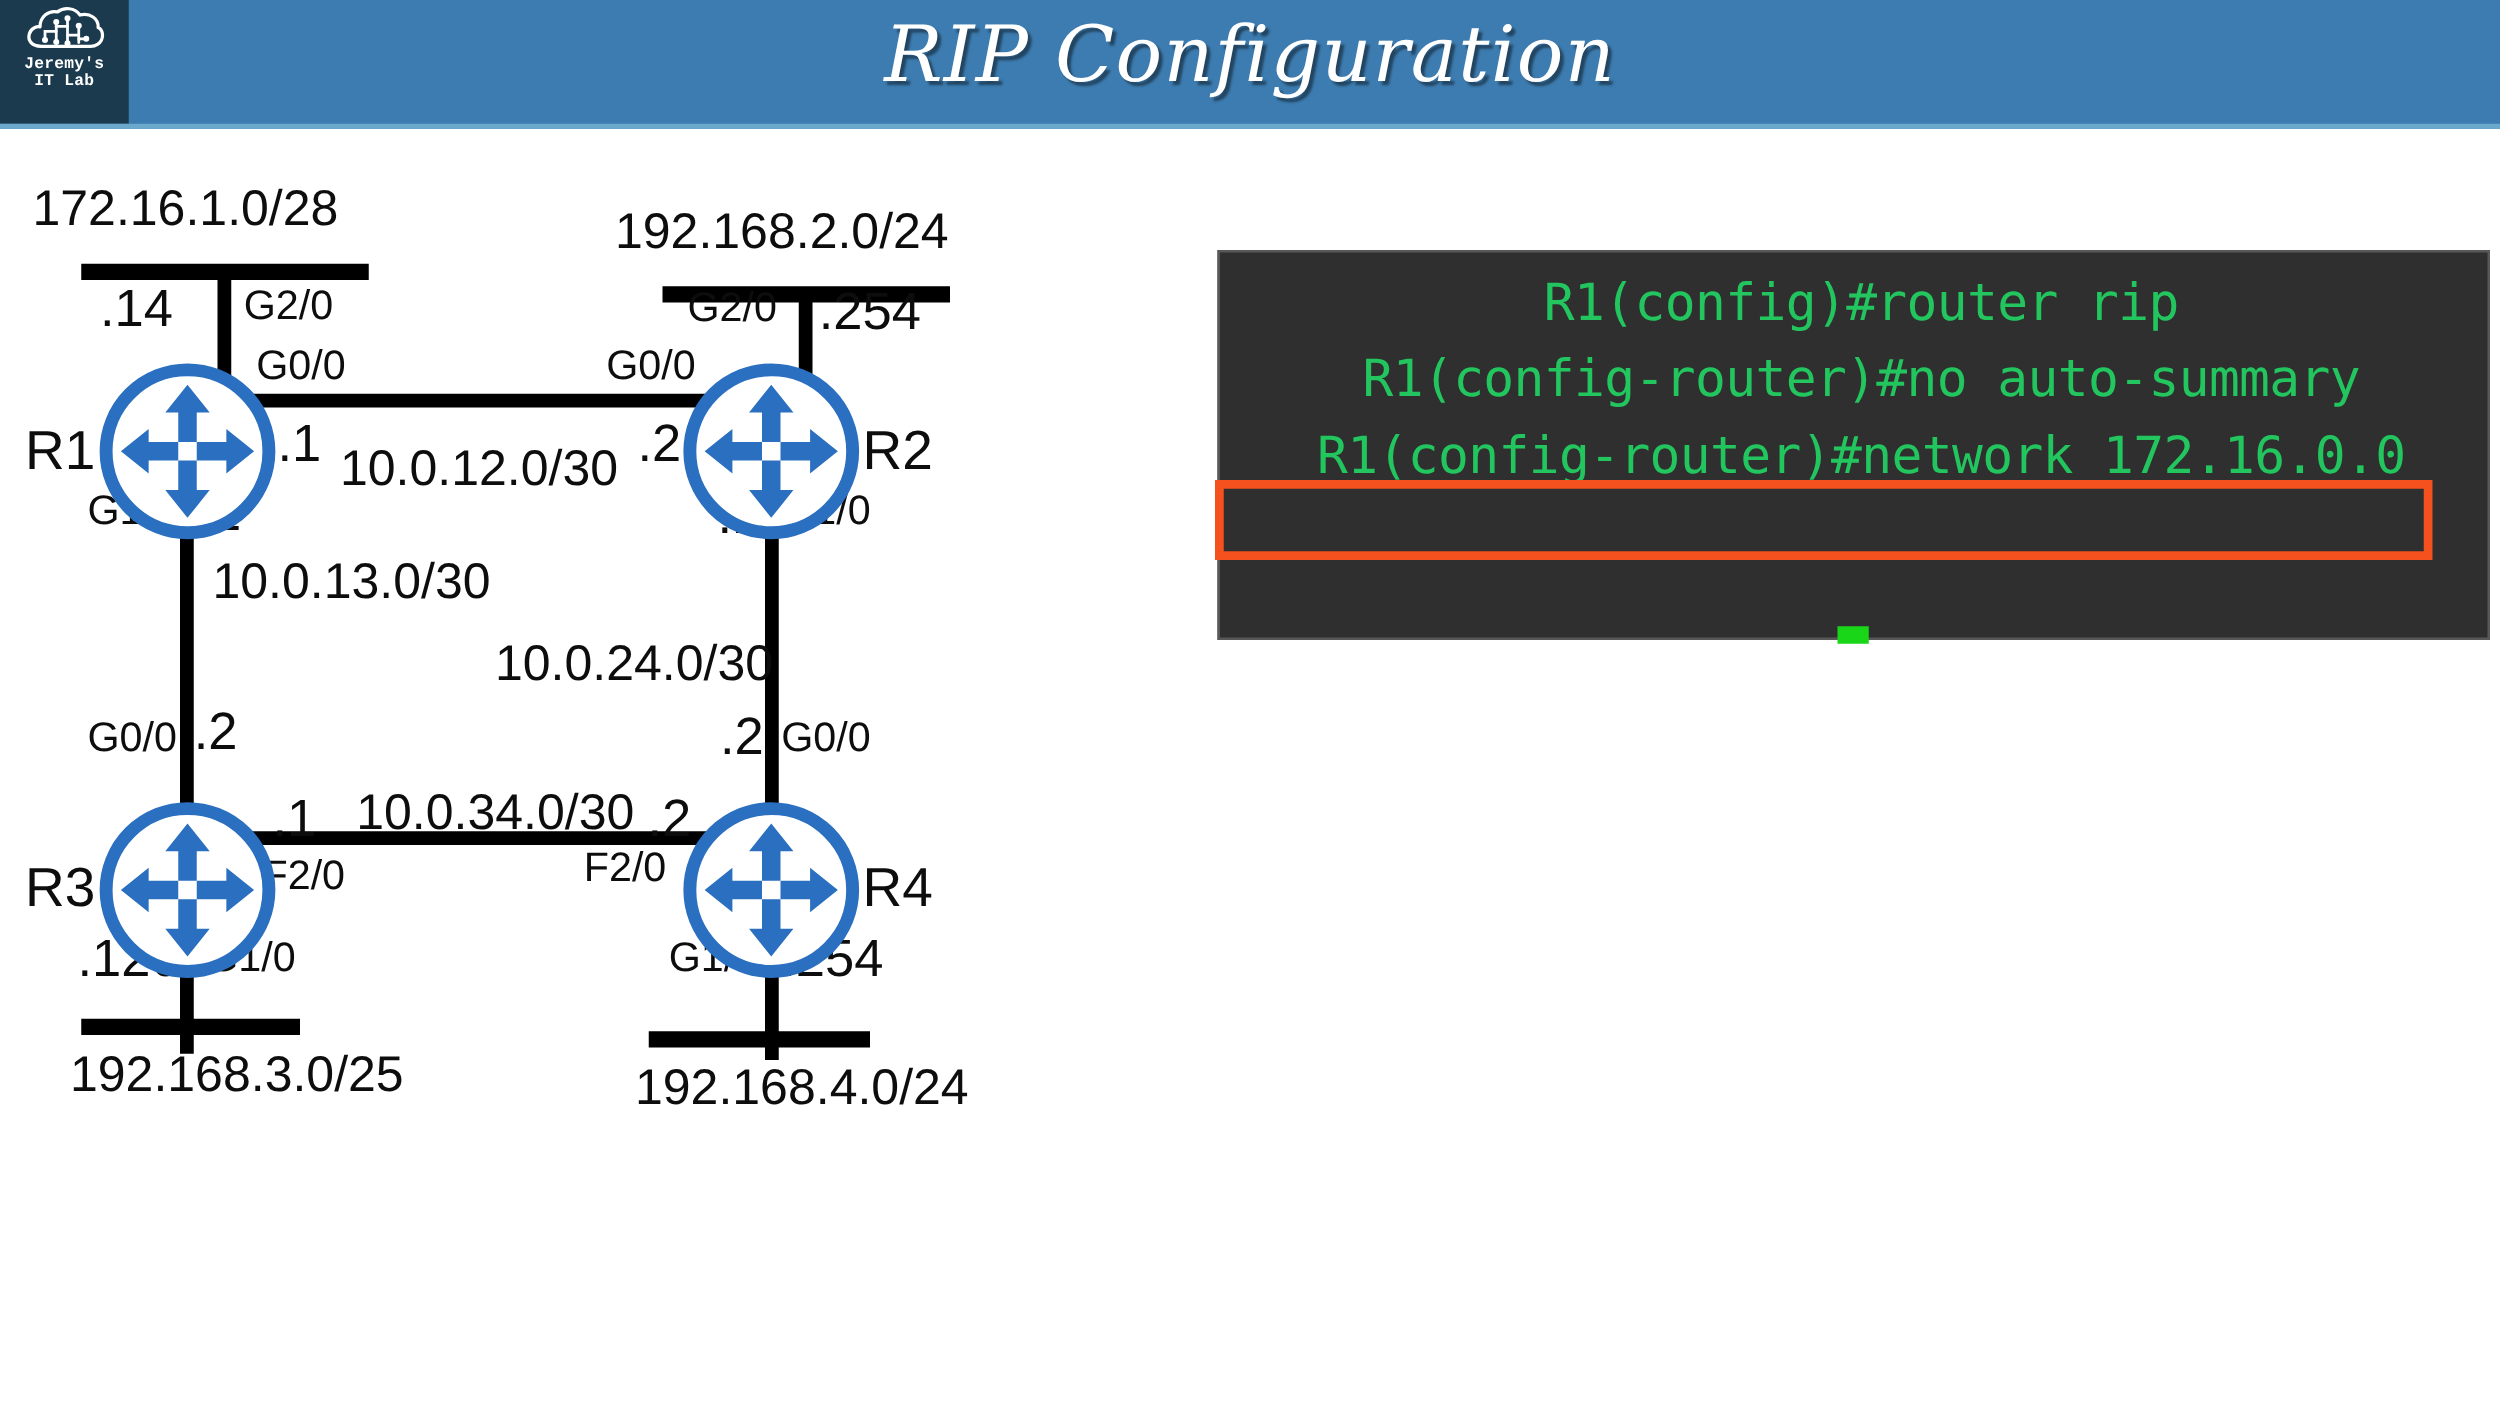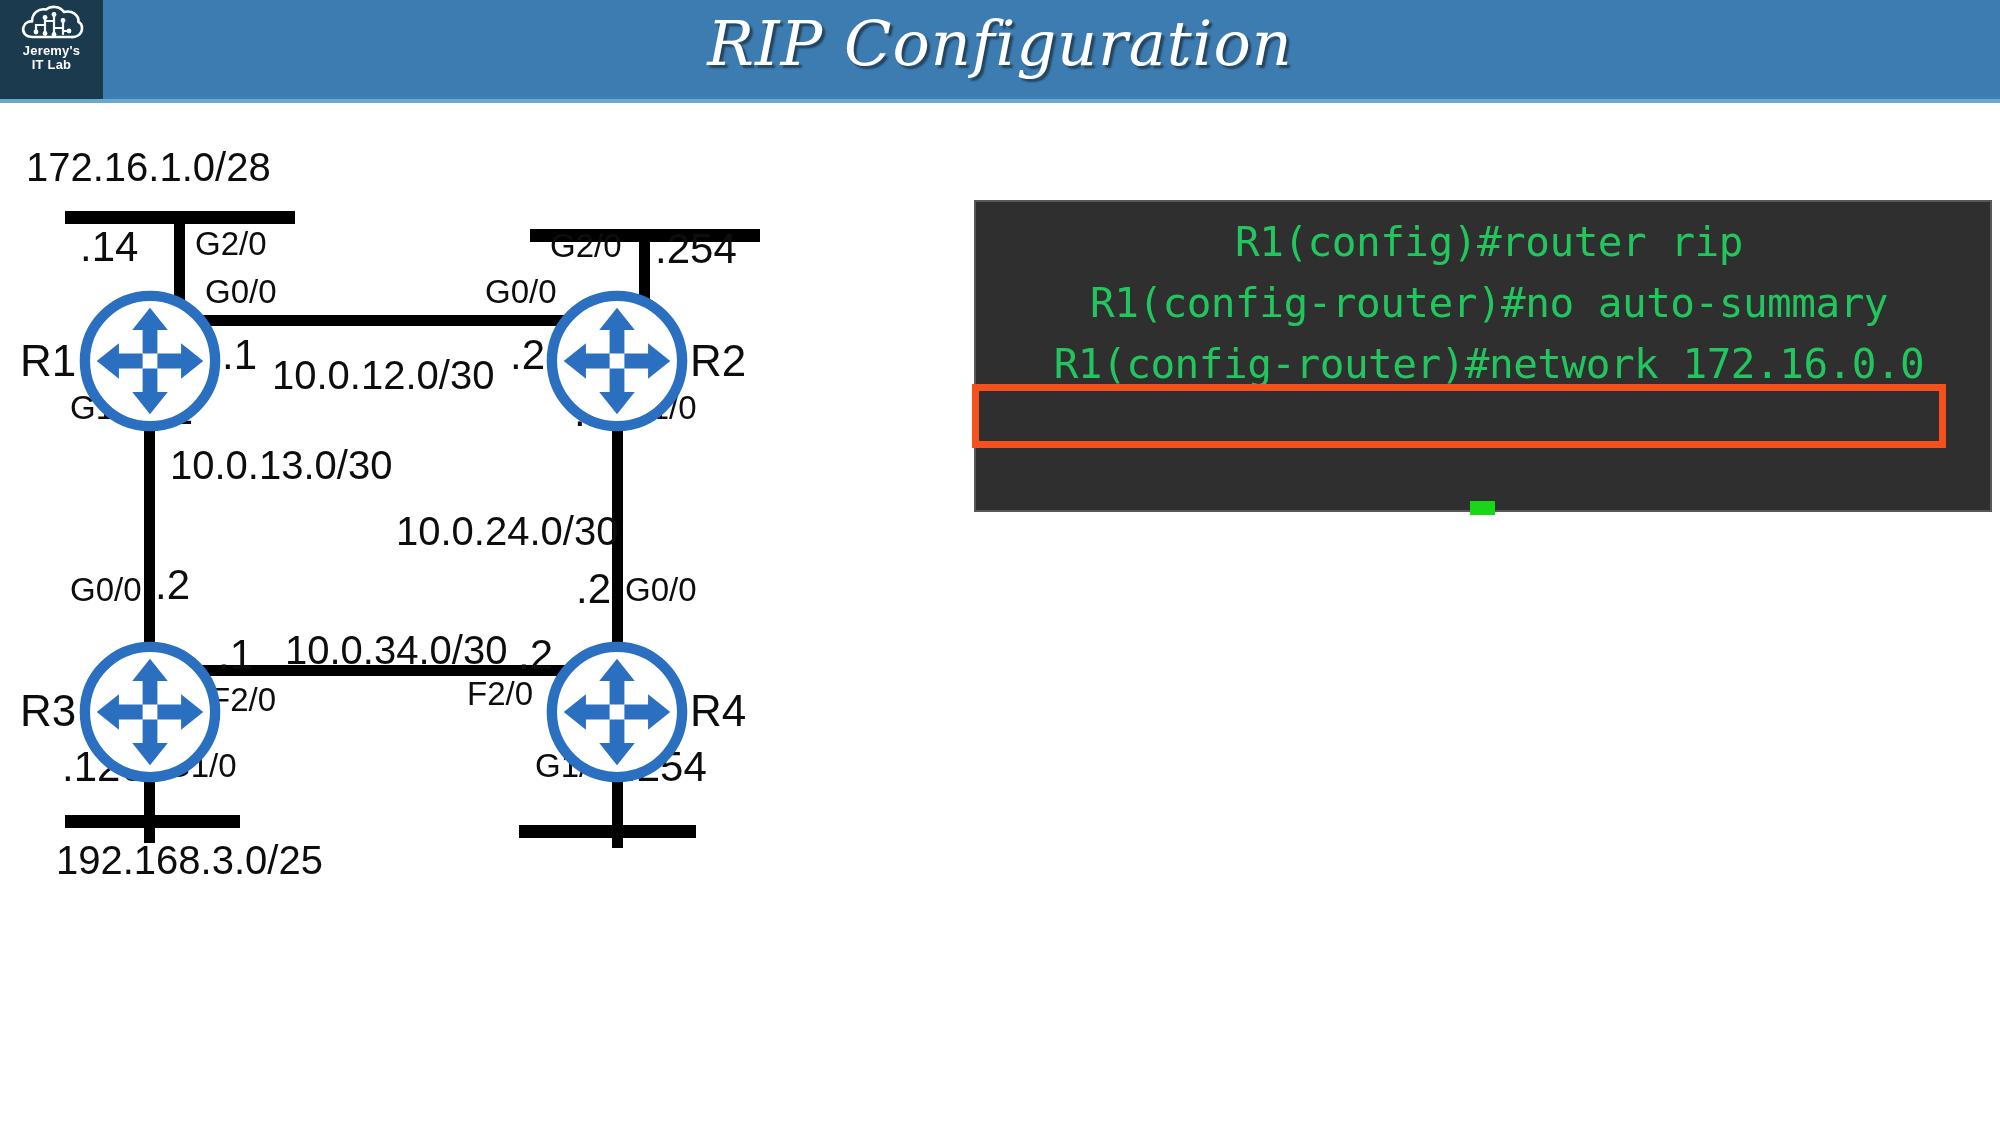--- a/index.html
+++ b/index.html
@@ -20,21 +20,21 @@
   }
   #logo-block{
     position:absolute;left:0;top:0;width:103px;height:99px;
     background:#1b3a4e;
     display:flex;flex-direction:column;align-items:center;justify-content:flex-start;
     padding-top:4px;box-sizing:border-box;
   }
   #logo-icon{width:66px;height:40px;display:block;}
   .logo-text{
     color:#ffffff;font-size:13px;line-height:14px;font-weight:bold;
-    font-family:Liberation Sans, sans-serif;letter-spacing:.2px;text-align:center;
+    font-family:Liberation Mono, monospace;letter-spacing:.2px;text-align:center;
   }
   #page-title{
     position:absolute;left:0;top:0;width:2000px;height:86px;
     display:flex;align-items:center;justify-content:center;
     color:#ffffff;font-size:62px;
     font-family:"DejaVu Serif",serif;
     font-style:italic;font-weight:normal;
     text-shadow:3px 3px 2px rgba(0,0,0,.45);
     letter-spacing:1px;
   }
@@ -109,20 +109,21 @@
 </div>
 
 <div id="diagram">
 
   <div class="lbl net-lbl" style="left:26px;top:42px;">172.16.1.0/28</div>
   <div class="seg lanbar" style="left:65px;top:108px;width:230px;"></div>
   <div class="seg vbar" style="left:174px;top:110px;height:150px;"></div>
   <div class="lbl ip-lbl" style="left:80px;top:120px;">.14</div>
   <div class="lbl if-lbl" style="left:195px;top:122px;">G2/0</div>
 
+  <div class="lbl net-lbl" style="left:492px;top:60px;">192.168.2.0/24</div>
   <div class="seg lanbar" style="left:530px;top:126px;width:230px;"></div>
   <div class="seg vbar" style="left:639px;top:128px;height:132px;"></div>
   <div class="lbl if-lbl" style="left:550px;top:124px;">G2/0</div>
   <div class="lbl ip-lbl" style="left:655px;top:122px;">.254</div>
 
   <div class="seg hbar" style="left:178px;top:212px;width:460px;"></div>
   <div class="lbl if-lbl" style="left:205px;top:170px;">G0/0</div>
   <div class="lbl ip-lbl" style="left:222px;top:228px;">.1</div>
   <div class="lbl if-lbl" style="left:485px;top:170px;">G0/0</div>
   <div class="lbl ip-lbl" style="left:510px;top:228px;">.2</div>
@@ -152,20 +153,21 @@
   <div class="seg vbar" style="left:144px;top:625px;height:115px;"></div>
   <div class="seg lanbar" style="left:65px;top:712px;width:175px;"></div>
   <div class="lbl ip-lbl" style="left:62px;top:640px;">.126</div>
   <div class="lbl if-lbl" style="left:165px;top:644px;">G1/0</div>
   <div class="lbl net-lbl" style="left:56px;top:735px;">192.168.3.0/25</div>
 
   <div class="seg vbar" style="left:612px;top:625px;height:120px;"></div>
   <div class="seg lanbar" style="left:519px;top:722px;width:177px;"></div>
   <div class="lbl if-lbl" style="left:535px;top:644px;">G1/0</div>
   <div class="lbl ip-lbl" style="left:625px;top:640px;">.254</div>
+  <div class="lbl net-lbl" style="left:508px;top:745px;">192.168.4.0/24</div>
 
   <div class="router" style="left:76px;top:184px;">
     <svg viewBox="0 0 100 100" width="148" height="148" aria-hidden="true">
       <circle cx="50" cy="50" r="44" fill="#ffffff" stroke="#2a6fc0" stroke-width="7"></circle>
       <g fill="#2a6fc0">
         <path d="M50 14 L62 29 L55 29 L55 45 L45 45 L45 29 L38 29 Z"></path>
         <path d="M50 86 L38 71 L45 71 L45 55 L55 55 L55 71 L62 71 Z"></path>
         <path d="M14 50 L29 38 L29 45 L45 45 L45 55 L29 55 L29 62 Z"></path>
         <path d="M86 50 L71 62 L71 55 L55 55 L55 45 L71 45 L71 38 Z"></path>
       </g>

